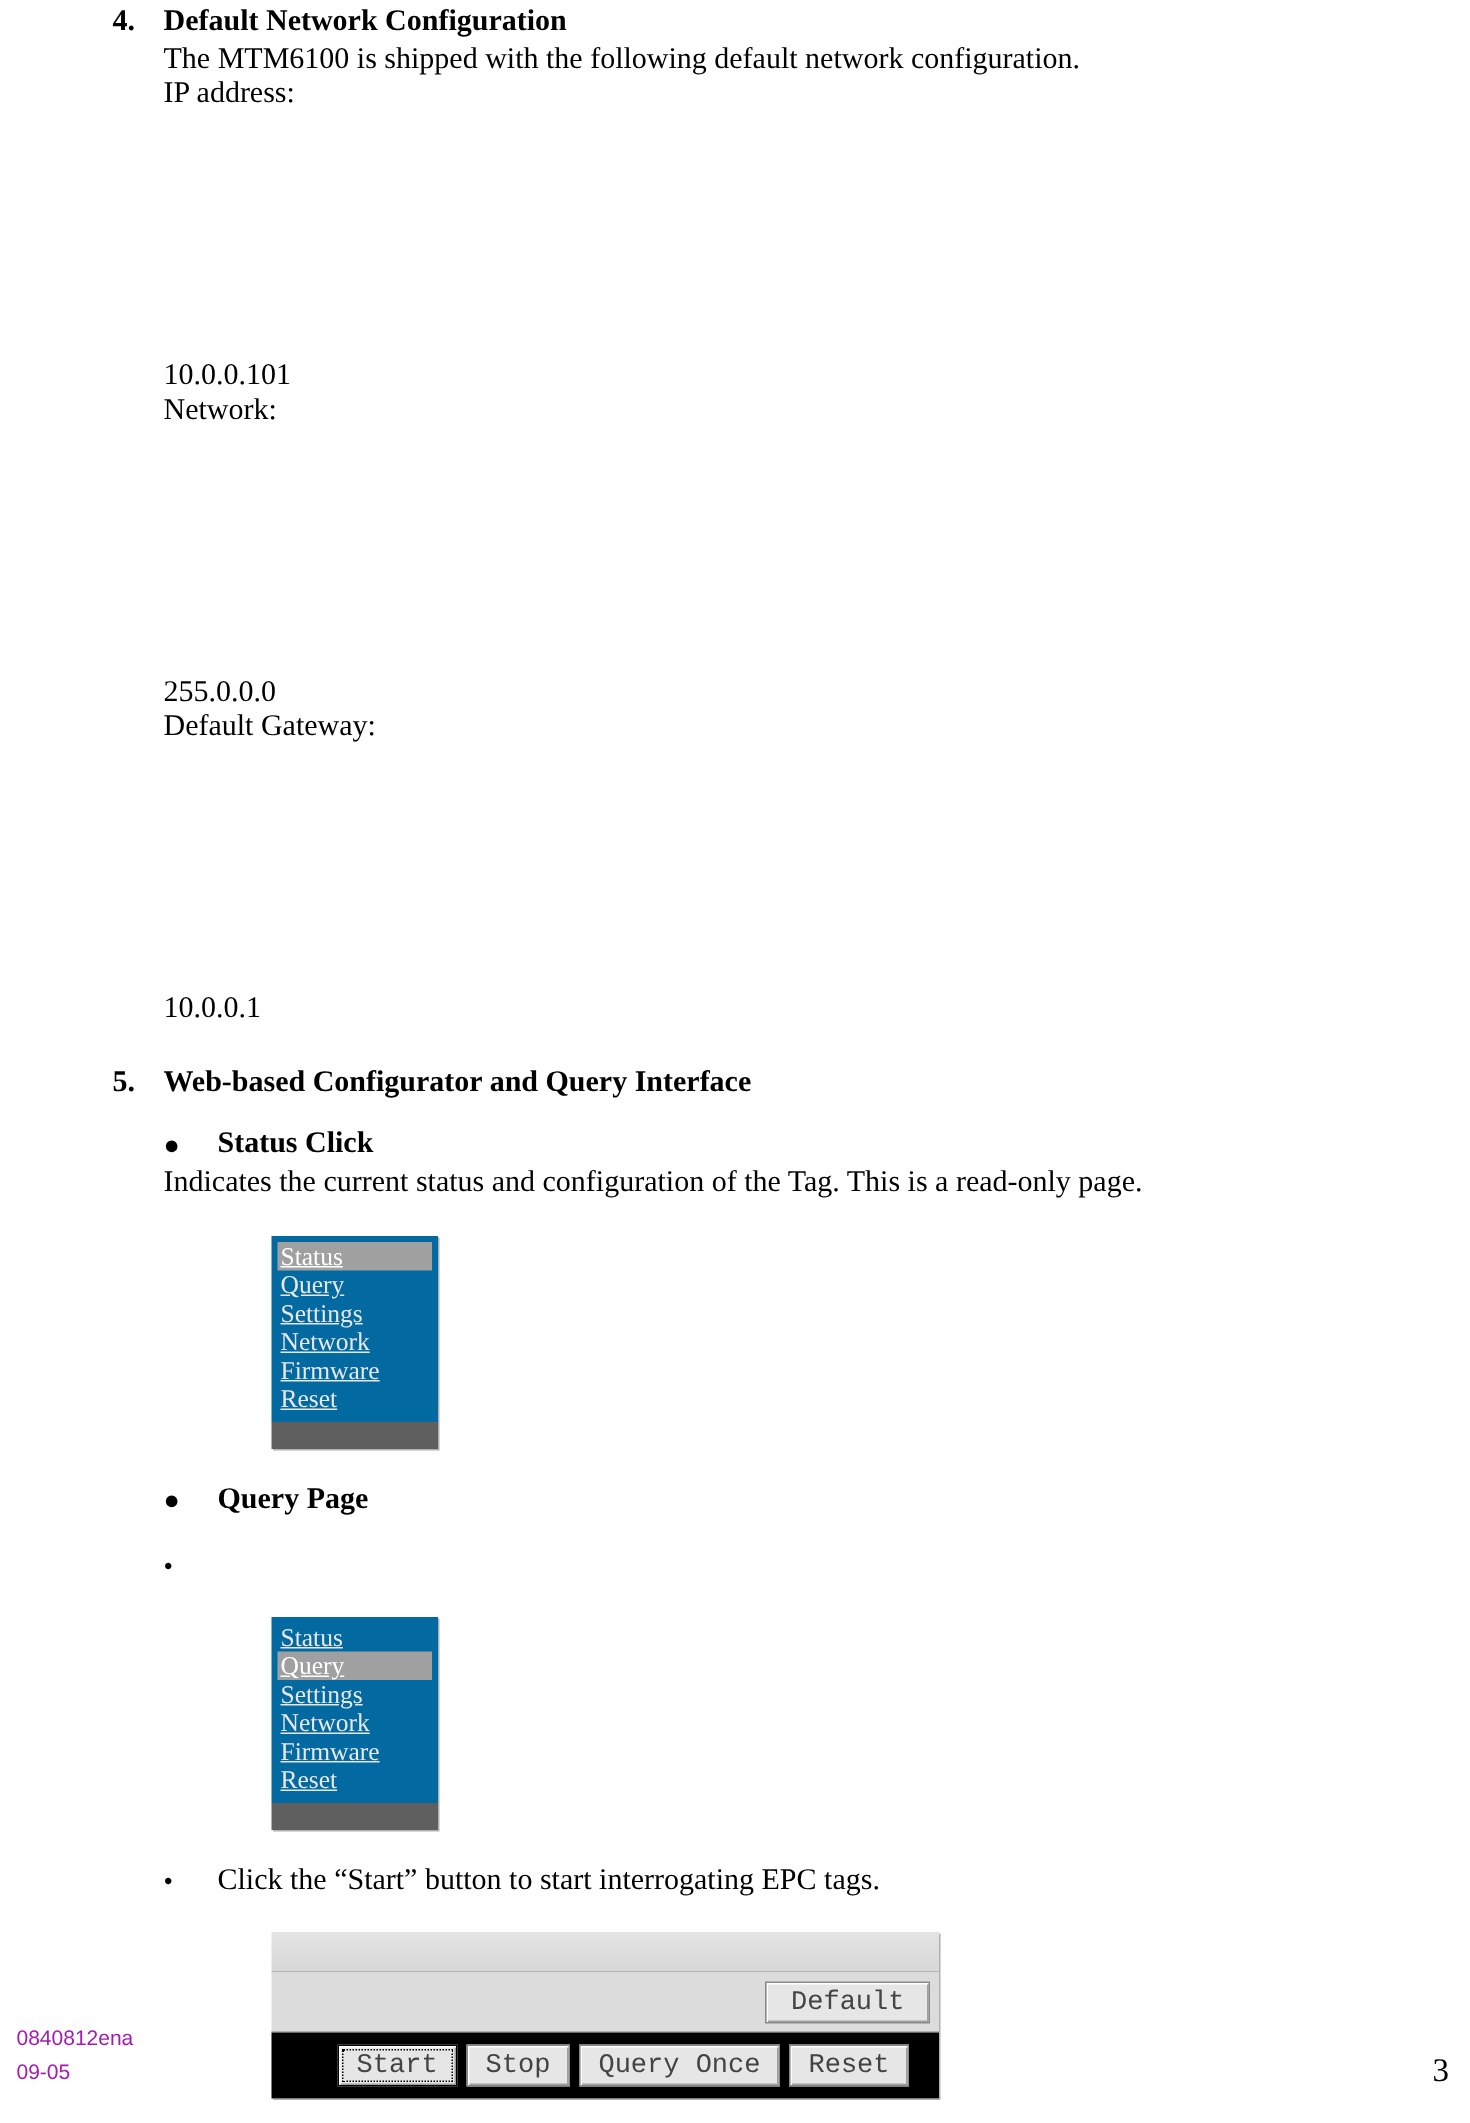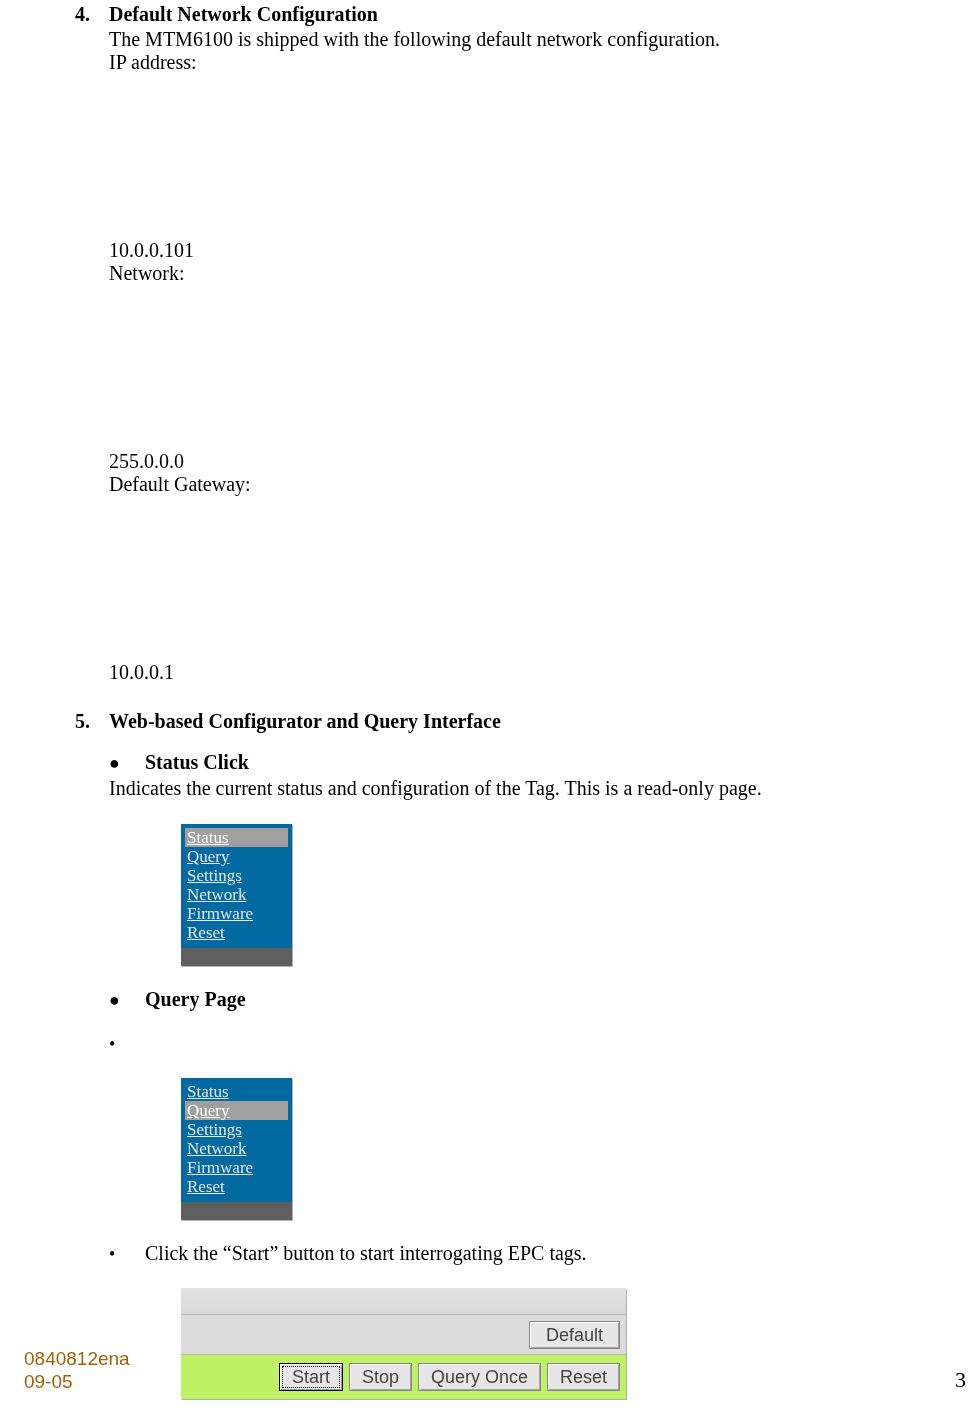--- a/index.html
+++ b/index.html
@@ -113,52 +113,52 @@
     background: #dcdcdc;
     display: flex;
     justify-content: flex-end;
     align-items: center;
     padding-right: 6px;
     border-bottom: 1px solid #b0b0b0;
     box-sizing: border-box;
   }
   .btnbar-row3 {
     height: 44px;
-    background: #bef264;
+    background: #000000;
     display: flex;
     justify-content: flex-end;
     align-items: center;
     gap: 6px;
-    padding-right: 6px;
+    padding-right: 20px;
     box-sizing: border-box;
   }
   .winbtn {
-    font-family: Liberation Sans, sans-serif;
+    font-family: Liberation Mono, monospace;
     font-size: 18px;
     color: #444;
     background: #e6e6e6;
     border: 1px solid #888;
     box-shadow: inset 1px 1px 0 #fff, inset -1px -1px 0 #a0a0a0;
     padding: 3px 12px;
     line-height: 20px;
   }
   .winbtn.focus {
     outline: 1px dotted #000;
     outline-offset: -4px;
     border: 1px solid #000;
   }
   .winbtn.wide { padding: 3px 16px; }
 
   .footer-left {
     position: absolute;
-    left: 24px;
+    left: 11px;
     bottom: 22px;
     font-family: Arial, Helvetica, sans-serif;
-    font-size: 19px;
-    color: #a16207;
+    font-size: 14px;
+    color: #a21caf;
     line-height: 23px;
   }
   .footer-right {
     position: absolute;
     right: 14px;
     bottom: 22px;
     font-size: 22px;
   }
 </style>
 </head>

